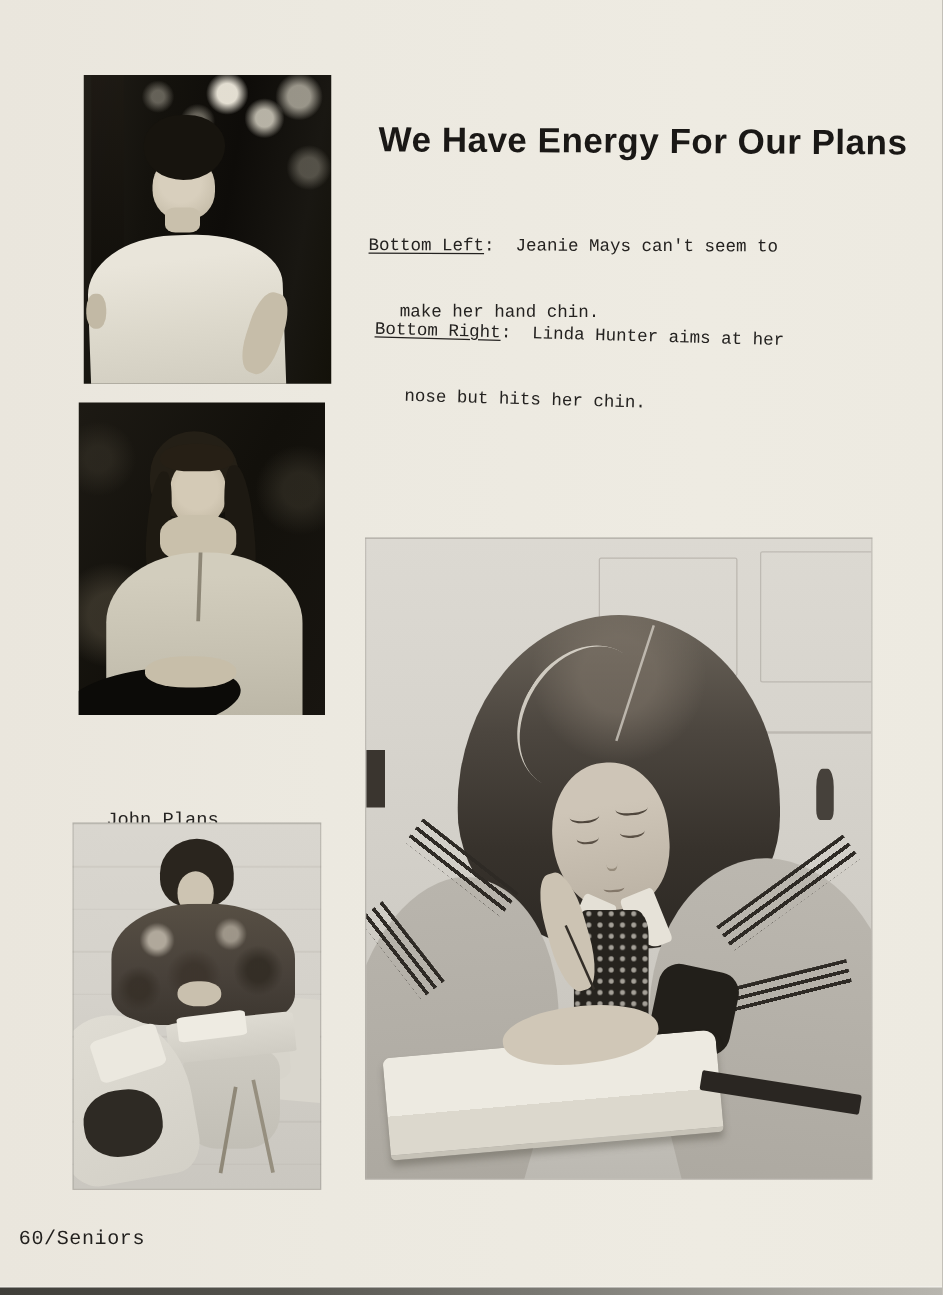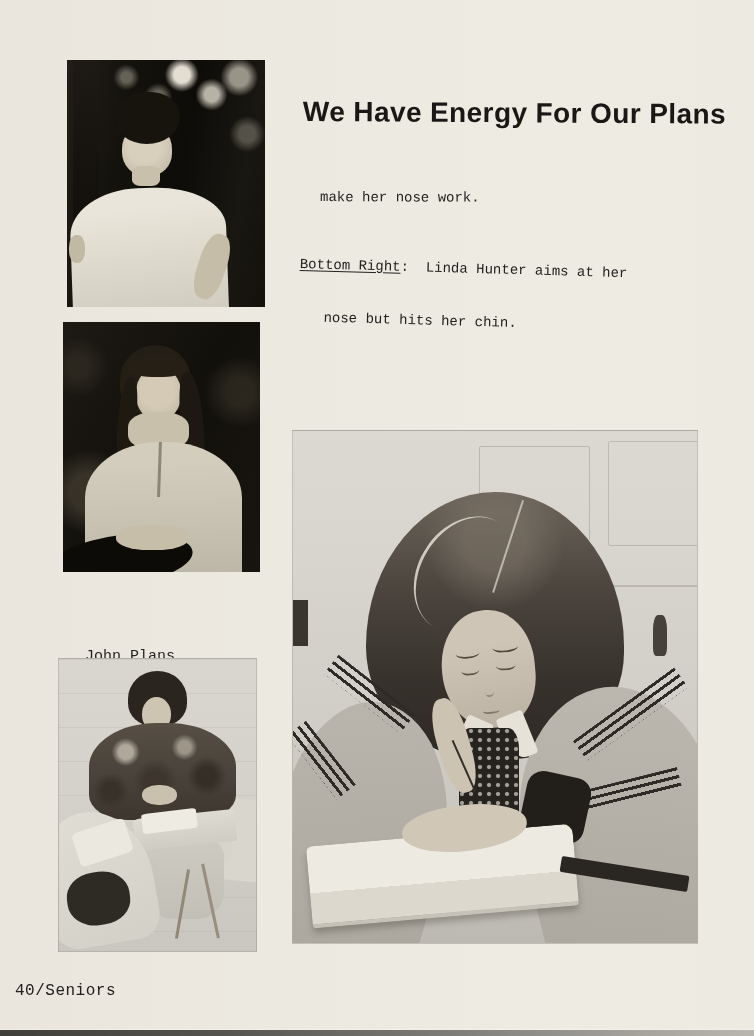--- a/index.html
+++ b/index.html
@@ -221,21 +221,22 @@
     background:#d0c7b7; border-radius:48%; transform:rotate(-6deg); }
 </style>
 </head>
 <body>
 
 <div class="page">
 
   <div class="headline">We Have Energy For Our Plans</div>
 
   <div class="caption" id="caption-1">
-    <div>   make her nose work.</div>
+    <div><span class="cap-label">Bottom Left</span><span>:  Jeanie Mays can't seem to</span></div>
+    <div>   make her hand chin.</div>
   </div>
   <div class="caption" id="caption-2">
     <div><span class="cap-label">Bottom Right</span><span>:  Linda Hunter aims at her</span></div>
     <div>   nose but hits her chin.</div>
   </div>
 
   <div class="photo" id="photo-john" aria-label="portrait-john-howell">
     <div class="art">
       <div class="j-trunk"></div>
       <div class="j-face"></div>
@@ -316,16 +317,16 @@
       <div class="m-vest"></div>
       <div class="m-armraised"></div>
       <div class="m-pen"></div>
       <div class="m-cuffdark"></div>
       <div class="m-book"></div>
       <div class="m-bookedge"></div>
       <div class="m-handleft"></div>
     </div>
   </div>
 
-  <div class="page-number">40/Seniors</div>
+  <div class="page-number">60/Seniors</div>
   <div class="scan-bar"></div>
 
 </div>
 
 </body></html>

